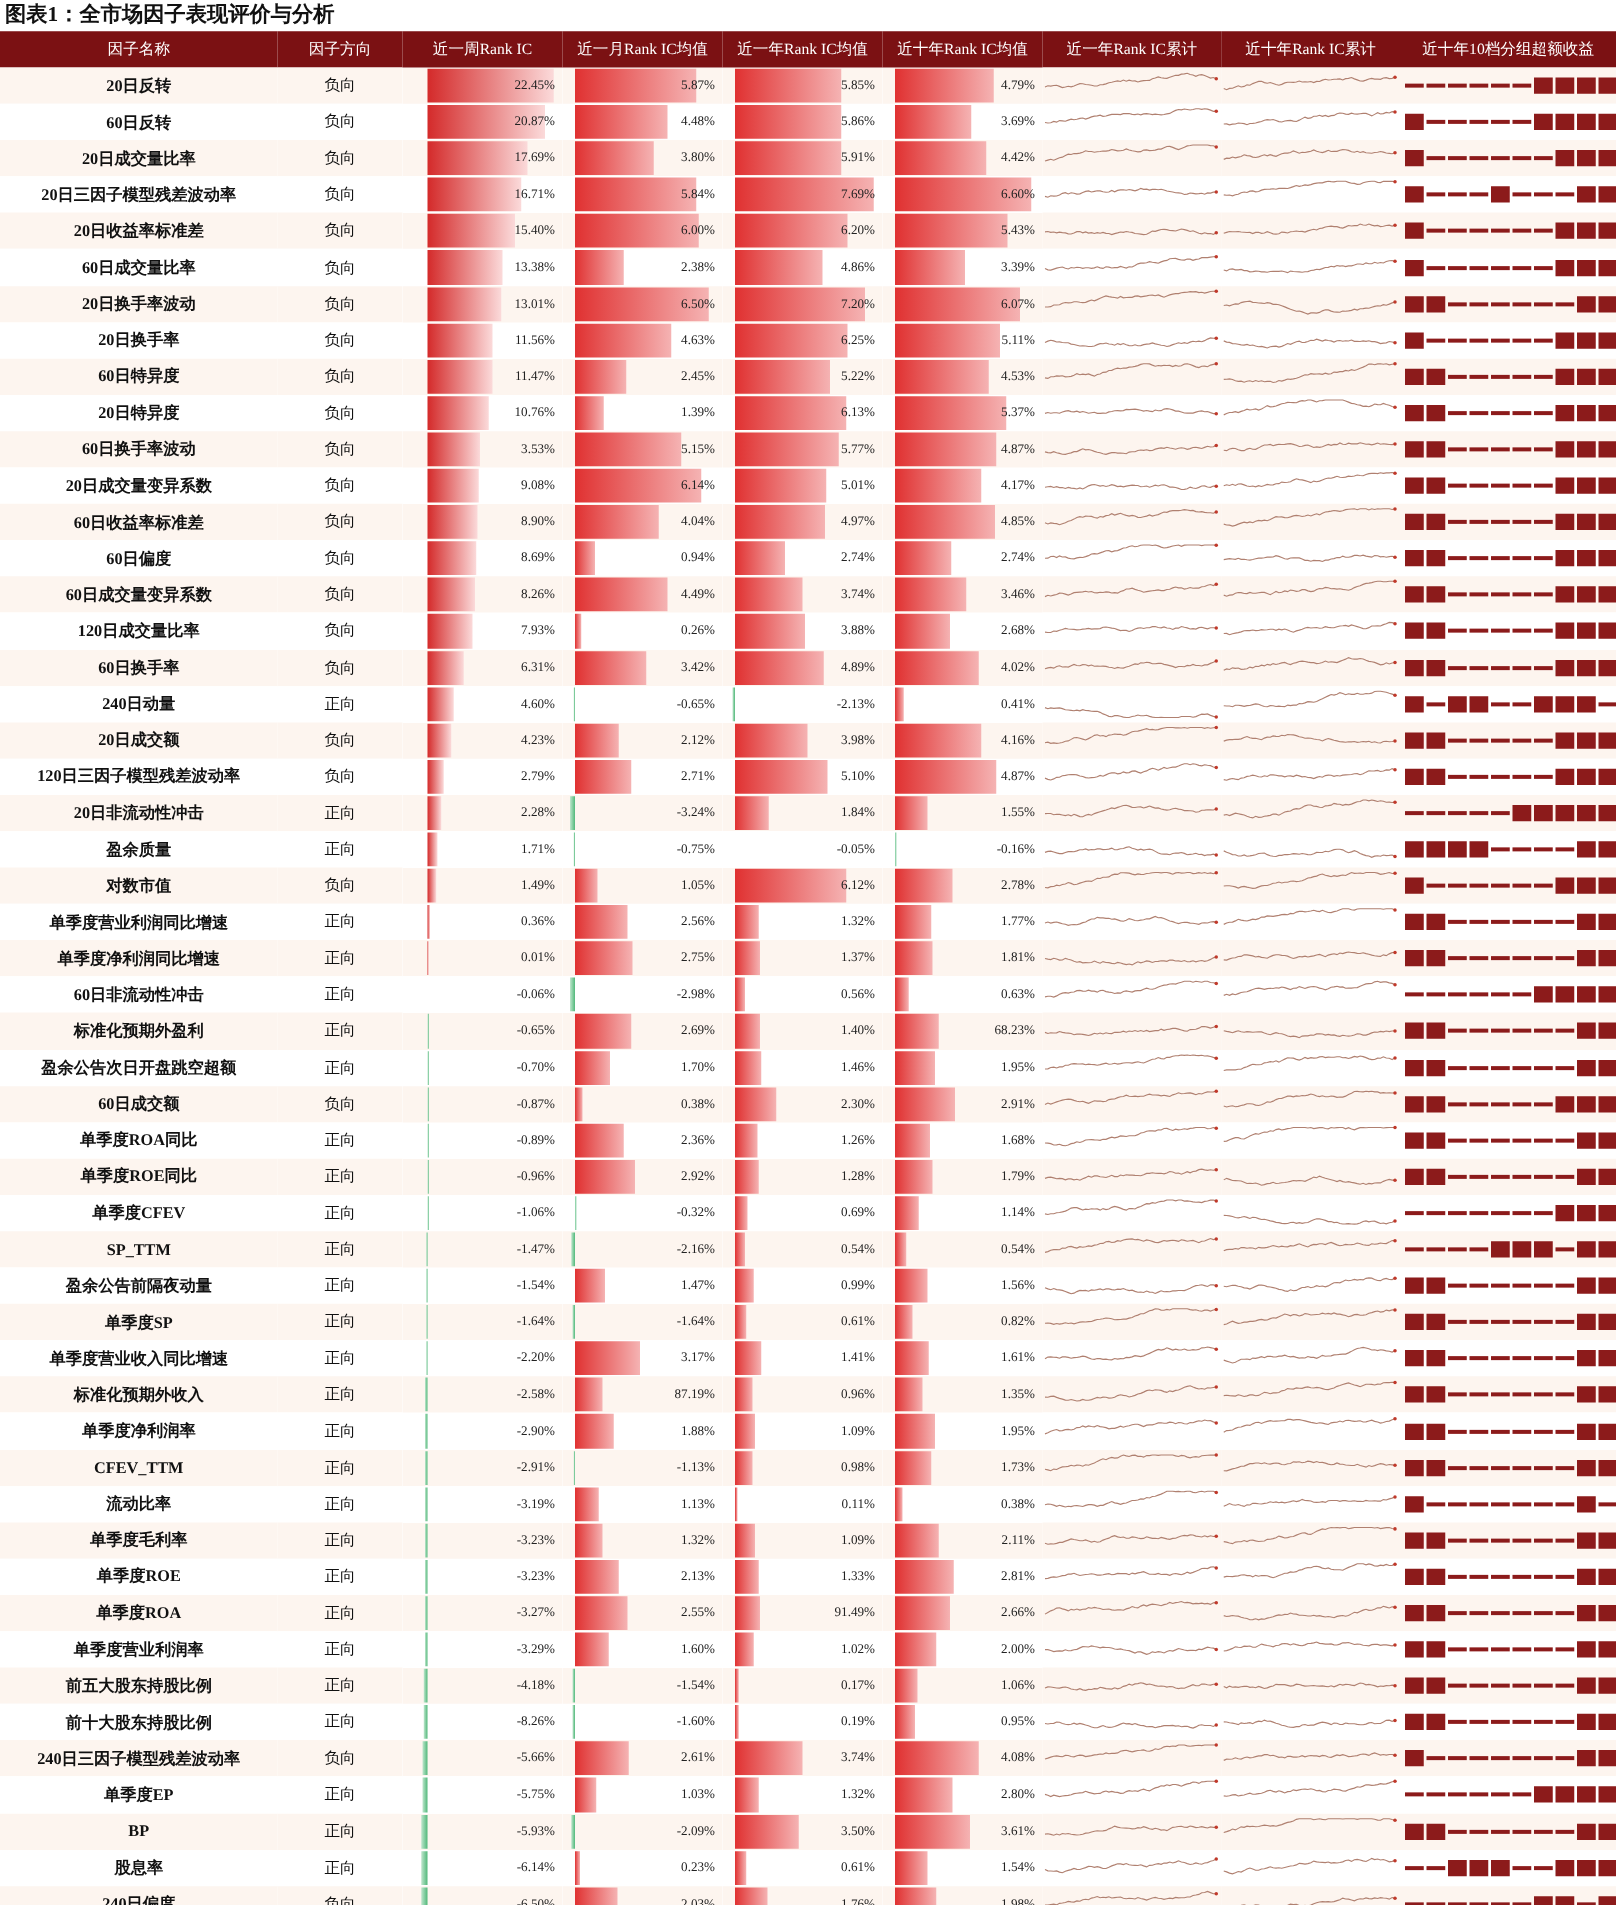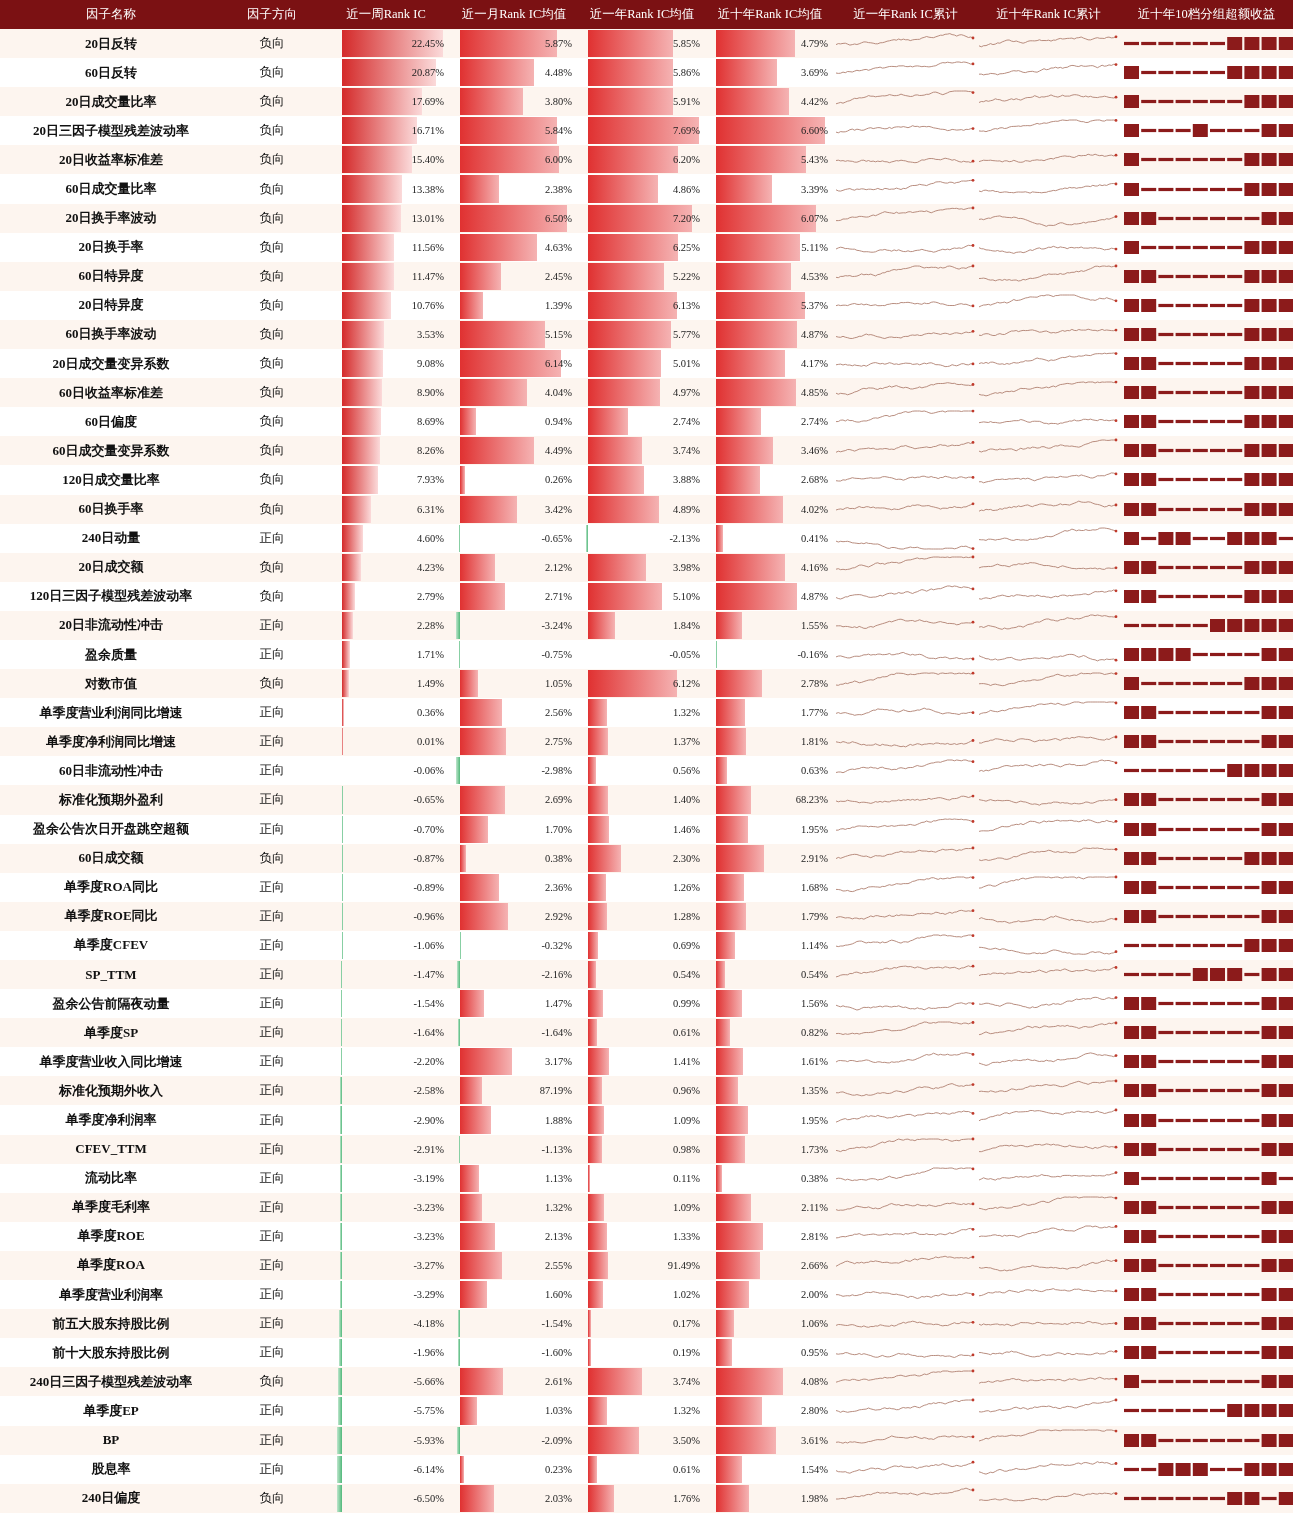--- a/index.html
+++ b/index.html
@@ -28,20 +28,21 @@
   .hdr-title{font-size:17px;font-weight:bold;color:#111;padding:0 0 2px 4px;
              font-family:"Liberation Serif", serif;}
   col.c0{width:222px}col.c1{width:100px}col.c2{width:128px}col.c3{width:128px}
   col.c4{width:128px}col.c5{width:128px}col.c6{width:143px}col.c7{width:143px}
   col.c8{width:173px}
 </style>
 </head>
 <body>
 
 <div id="wrap">
+  <div class="hdr-title">图表1：全市场因子表现评价与分析</div>
   <table>
     <colgroup>
       <col class="c0">
         <col class="c1">
         <col class="c2">
         <col class="c3">
         <col class="c4">
       <col class="c5">
         <col class="c6">
         <col class="c7">
@@ -2129,21 +2130,21 @@
               <rect x="141.6" y="7.0" width="15" height="13" fill="#8c1b1b"></rect>
               <rect x="158.79999999999998" y="7.0" width="15" height="13" fill="#8c1b1b"></rect>
             </svg>
           </td>
         </tr>
         <tr>
           <td class="name">前十大股东持股比例</td>
           <td class="dir">正向</td>
           <td class="barcell">
             <div class="bar" style="left: 16.7307px; width: 3.74932px; background: linear-gradient(90deg, rgb(191, 230, 205) 0%, rgb(81, 184, 122) 100%);"></div>
-            <span class="val valright">-1.96%</span>
+            <span class="val valright">-8.26%</span>
           </td>
           <td class="barcell">
             <div class="bar" style="left: 7.94624px; width: 2.29376px; background: linear-gradient(90deg, rgb(191, 230, 205) 0%, rgb(81, 184, 122) 100%);"></div>
             <span class="val valright">-1.60%</span>
           </td>
           <td class="barcell">
             <div class="bar" style="left: 10.24px; width: 2.74086px; background: linear-gradient(90deg, rgb(224, 49, 49) 0%, rgb(245, 179, 179) 100%);"></div>
             <span class="val valright">0.19%</span>
           </td>
           <td class="barcell">

